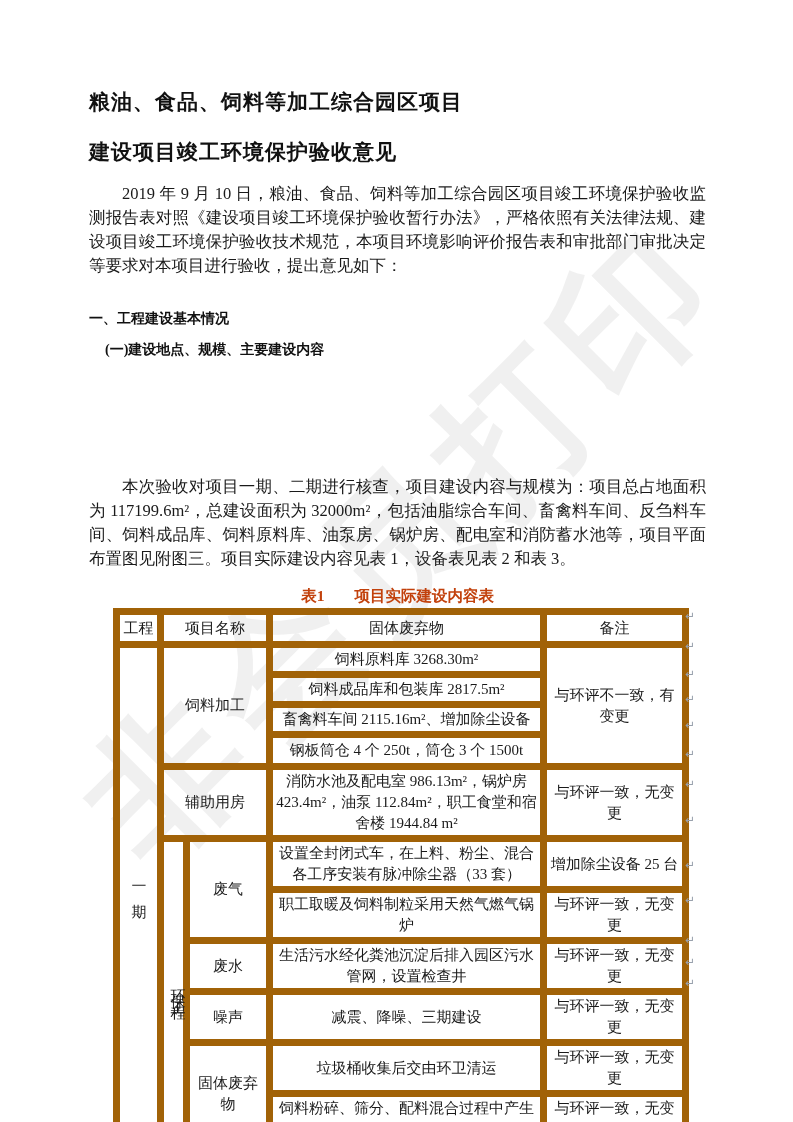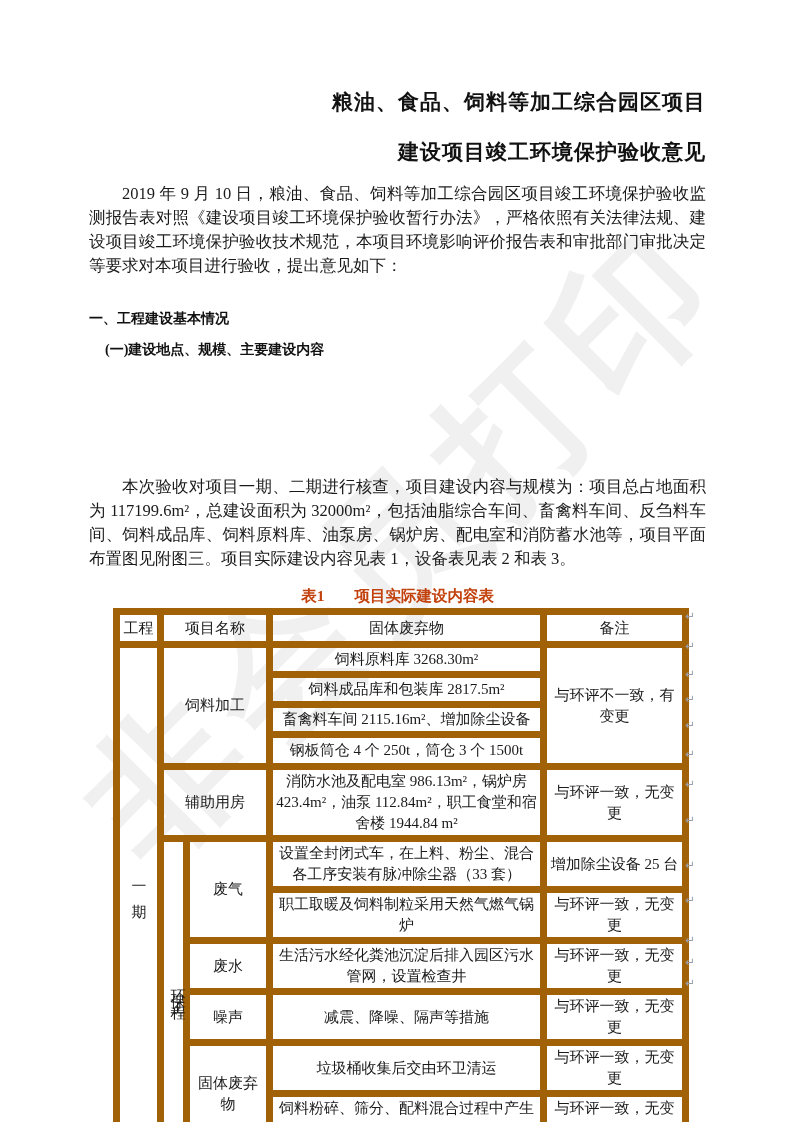--- a/index.html
+++ b/index.html
@@ -10,21 +10,21 @@
   .page { position: absolute; inset: 0; width: 793px; height: 1122px; background: #ffffff; }
 
   .watermark {
     position: absolute; left: 405px; top: 545px;
     transform: translate(-50%, -50%) rotate(-45deg);
     font-size: 150px; letter-spacing: 14px; white-space: nowrap;
     color: rgba(60, 60, 60, 0.08); font-weight: bold;
     pointer-events: none; z-index: 0;
   }
 
-  .doc-title { position: absolute; left: 89px; width: 617px; text-align: right;
+  .doc-title { position: absolute; left: 89px; width: 617px; text-align: left;
     font-size: 21px; font-weight: bold; color: #111; letter-spacing: 1px; z-index: 1; }
   .title-1 { top: 88px; }
   .title-2 { top: 138px; }
 
   .body-para { position: absolute; left: 89px; width: 617px;
     font-size: 16.5px; line-height: 24px; text-align: justify; text-indent: 2em;
     color: #1a1a1a; z-index: 1; }
   .para-intro { top: 182px; }
   .para-scale { top: 368px; line-height: 31px; }
   .para-inspection { top: 475px; }
@@ -120,21 +120,21 @@
         <td>职工取暖及饲料制粒采用天然气燃气锅炉</td>
         <td>与环评一致，无变更</td>
       </tr>
       <tr style="height:42px">
         <td>废水</td>
         <td>生活污水经化粪池沉淀后排入园区污水管网，设置检查井</td>
         <td>与环评一致，无变更</td>
       </tr>
       <tr style="height:22px">
         <td>噪声</td>
-        <td>减震、降噪、隔声等措施</td>
+        <td>减震、降噪、三期建设</td>
         <td>与环评一致，无变更</td>
       </tr>
       <tr style="height:21px">
         <td rowspan="2">固体废弃物</td>
         <td>垃圾桶收集后交由环卫清运</td>
         <td>与环评一致，无变更</td>
       </tr>
       <tr style="height:21px">
         <td>饲料粉碎、筛分、配料混合过程中产生的粉</td>
         <td>与环评一致，无变更</td>

